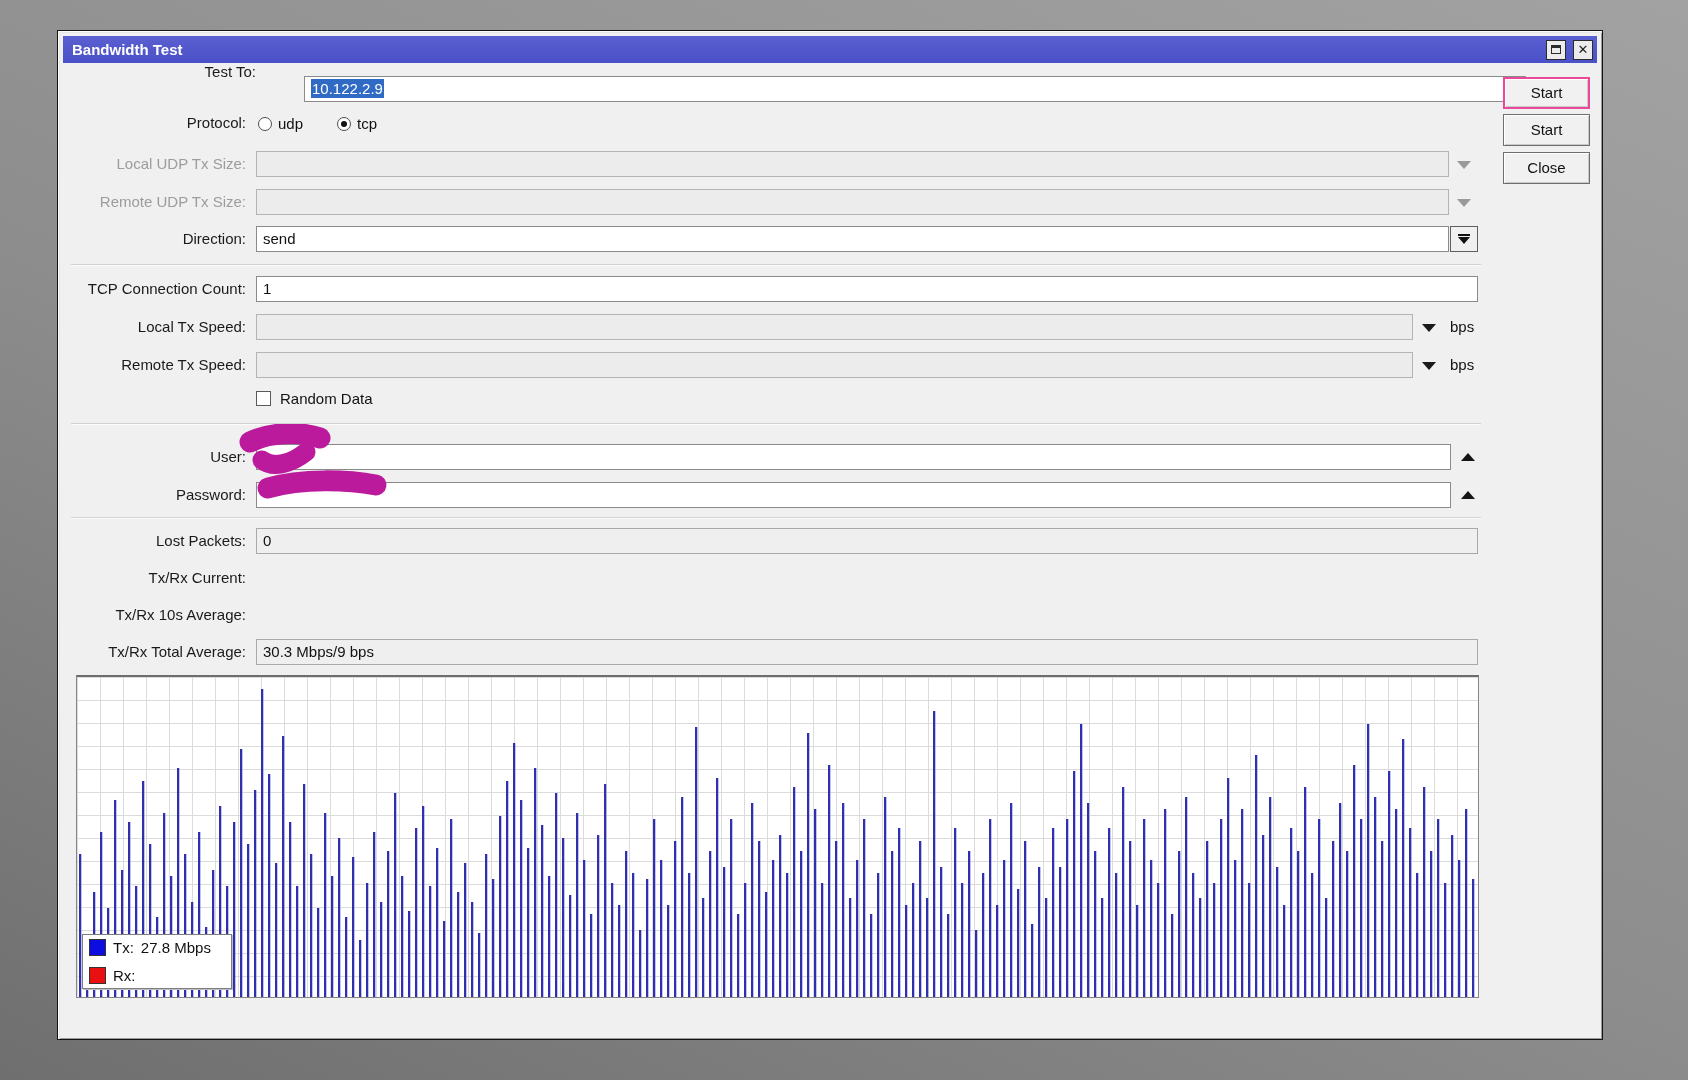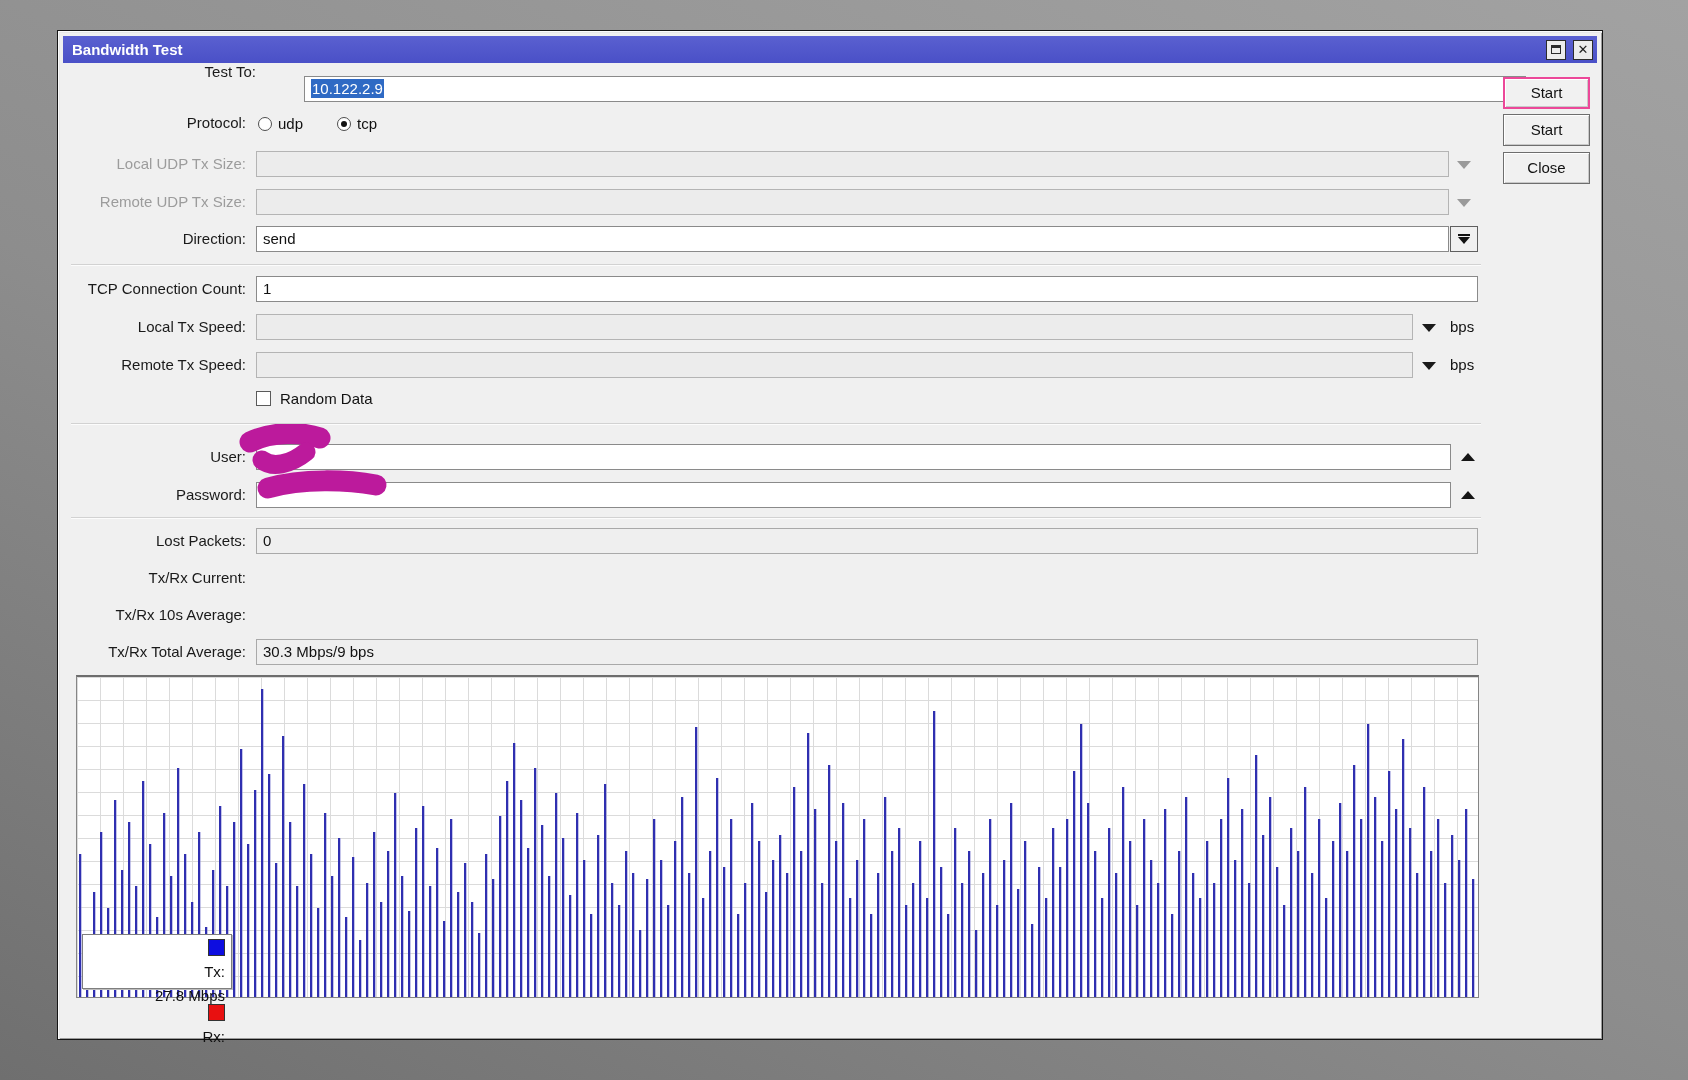--- a/index.html
+++ b/index.html
@@ -94,21 +94,21 @@
     display:flex; align-items:flex-end; gap:5px; overflow:hidden;
   }
   .bar-el { width:2px; flex:0 0 2px; background:#2f2fb0; box-shadow:0.5px 0 0 #8a8ad6; }
 
   .legend {
     position:absolute; left:5px; bottom:8px; width:150px; height:55px;
     background:#fff; border:1px solid #7e7e7e;
     box-shadow:1px 1px 0 #bdbdbd;
     padding:4px 6px; display:flex; flex-direction:column; justify-content:space-between;
   }
-  .legend-row { display:flex; align-items:flex-end; gap:7px; font-size:15px; color:#111;flex-direction:column; }
+  .legend-row { display:flex; align-items:center; gap:7px; font-size:15px; color:#111; }
   .swatch { width:17px; height:17px; border:1px solid #333; flex:0 0 17px; }
 
   .statusbar {
     position:absolute; left:8px; top:975px; width:1530px; height:28px;
     background:#f0f0f0; border:1px solid #9a9a9a;
     box-shadow:inset 1px 1px 0 #dcdcdc;
     font-size:15px; color:#111; line-height:26px; padding-left:7px;
   }
 
   .redaction { position:absolute; left:170px; top:393px; width:200px; height:90px; pointer-events:none; }

